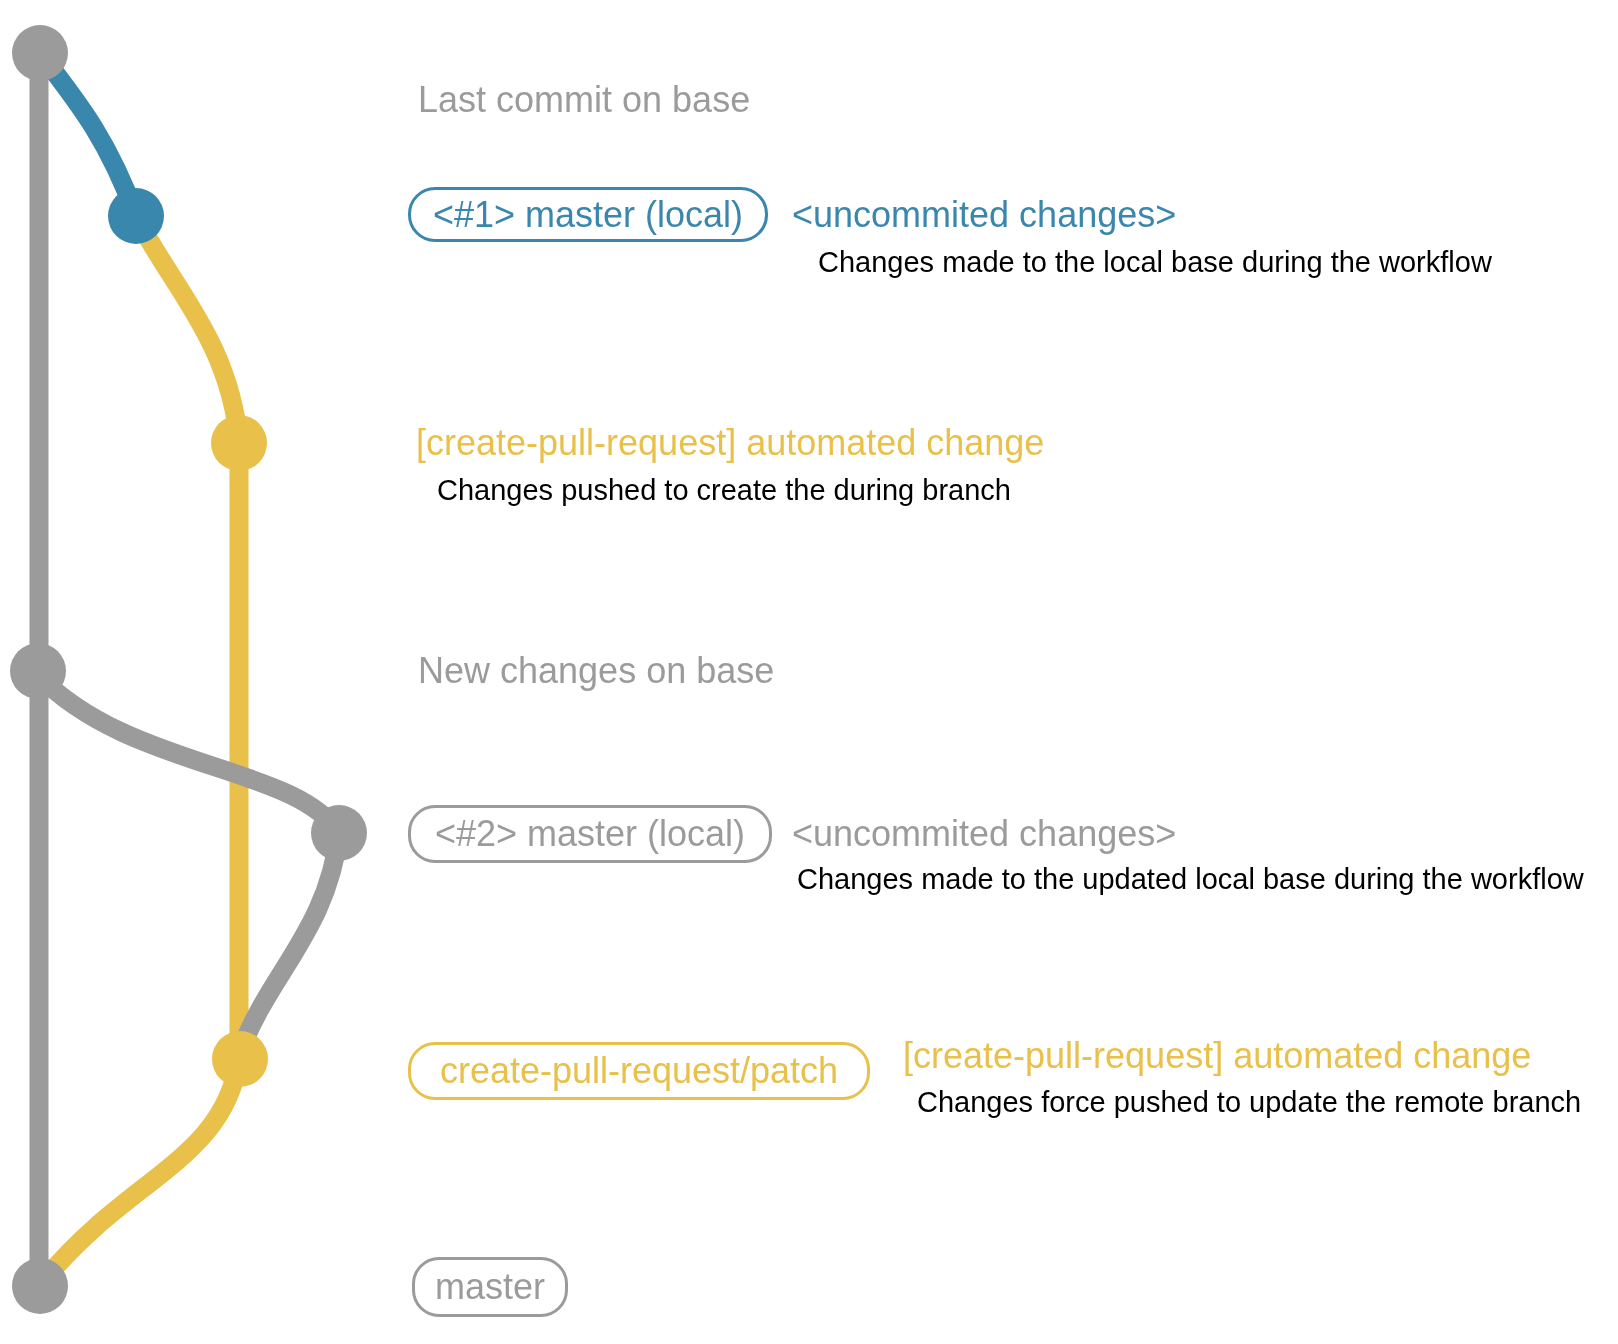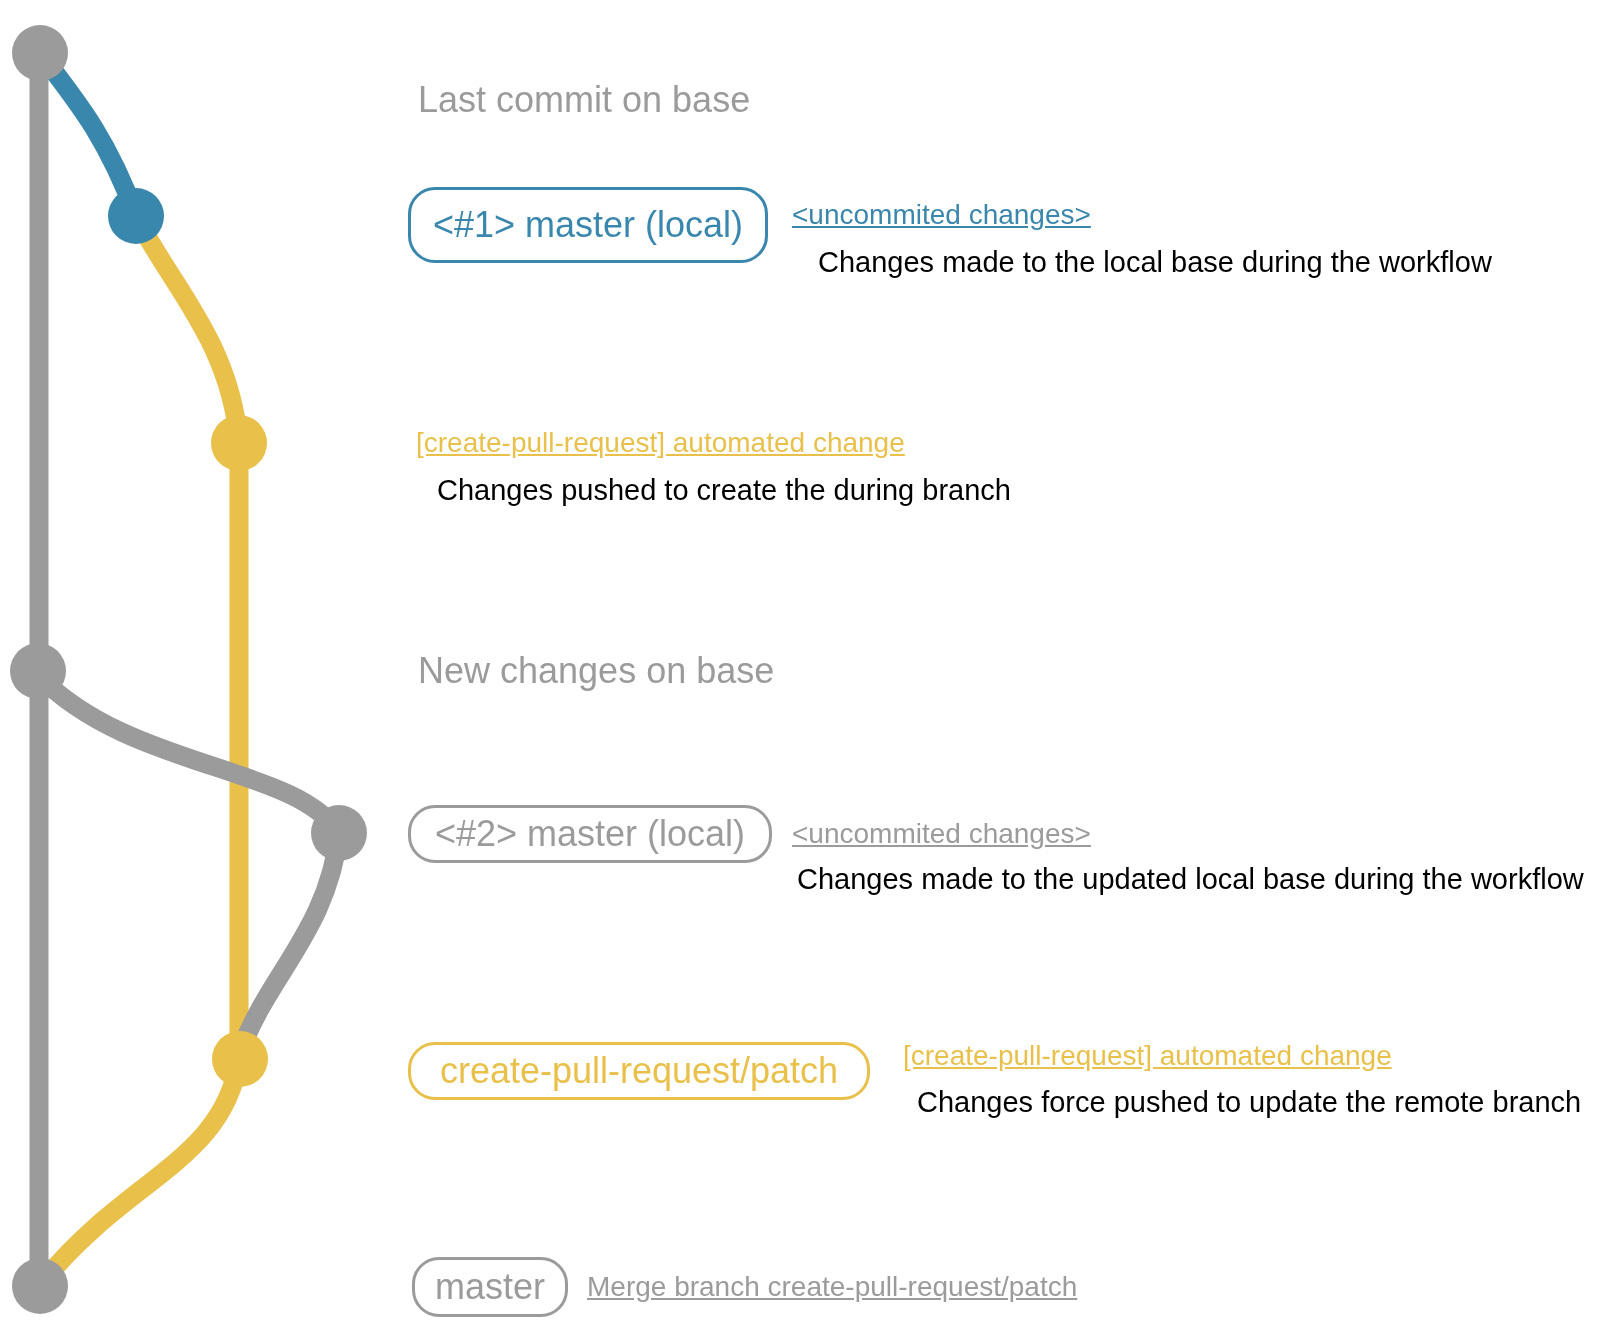--- a/index.html
+++ b/index.html
@@ -33,24 +33,23 @@
     position:absolute;
     box-sizing:border-box;
     border:3px solid currentColor;
     border-radius:27px;
     display:flex;align-items:center;justify-content:center;
     font-size:36px;
     white-space:nowrap;
   }
   .msg{
     position:absolute;
-    font-size:28px;
+    font-size:36px;
     white-space:nowrap;
     transform:translateY(-50%);
-    text-decoration:underline;
   }
   .caption{
     position:absolute;
     font-family:Liberation Sans, sans-serif;
     font-size:29px;
     color:var(--c-caption);
     white-space:nowrap;
     transform:translateY(-50%);
   }
 </style>
@@ -73,21 +72,21 @@
     <circle cx="136" cy="216" r="28" class="fill-blue"></circle>
     <circle cx="239" cy="443" r="28" class="fill-yellow"></circle>
     <circle cx="38" cy="671" r="28" class="fill-gray"></circle>
     <circle cx="339" cy="833" r="28" class="fill-gray"></circle>
     <circle cx="240" cy="1059" r="28" class="fill-yellow"></circle>
     <circle cx="40" cy="1286" r="28" class="fill-gray"></circle>
   </svg>
 
   <div class="row-label t-gray" style="left:418px;top:53px;margin-top:47px;">Last commit on base</div>
 
-  <div class="badge t-blue" style="left:408px;top:187px;width:360px;height:76px;">
+  <div class="badge t-blue" style="left:408px;top:187px;width:360px;height:55px;">
     <span>&lt;#1&gt; master (local)</span>
   </div>
   <div class="msg t-blue" style="left:792px;top:215px;">&lt;uncommited changes&gt;</div>
   <div class="caption" style="left:818px;top:262px;">Changes made to the local base during the workflow</div>
 
   <div class="msg t-yellow" style="left:416px;top:443px;">[create-pull-request] automated change</div>
   <div class="caption" style="left:437px;top:490px;">Changes pushed to create the during branch</div>
 
   <div class="row-label t-gray" style="left:418px;top:671px;">New changes on base</div>
 
@@ -99,15 +98,14 @@
 
   <div class="badge t-yellow" style="left:408px;top:1029px;width:462px;height:58px;margin-top:13px;">
     <span>create-pull-request/patch</span>
   </div>
   <div class="msg t-yellow" style="left:903px;top:1056px;">[create-pull-request] automated change</div>
   <div class="caption" style="left:917px;top:1102px;">Changes force pushed to update the remote branch</div>
 
   <div class="badge t-gray" style="left:412px;top:1257px;width:156px;height:60px;">
     <span>master</span>
   </div>
-  <div class="msg t-gray" style="left:587px;top:1287px;">Merge branch create-pull-request/patch</div>
 
 </div>
 
 </body></html>

